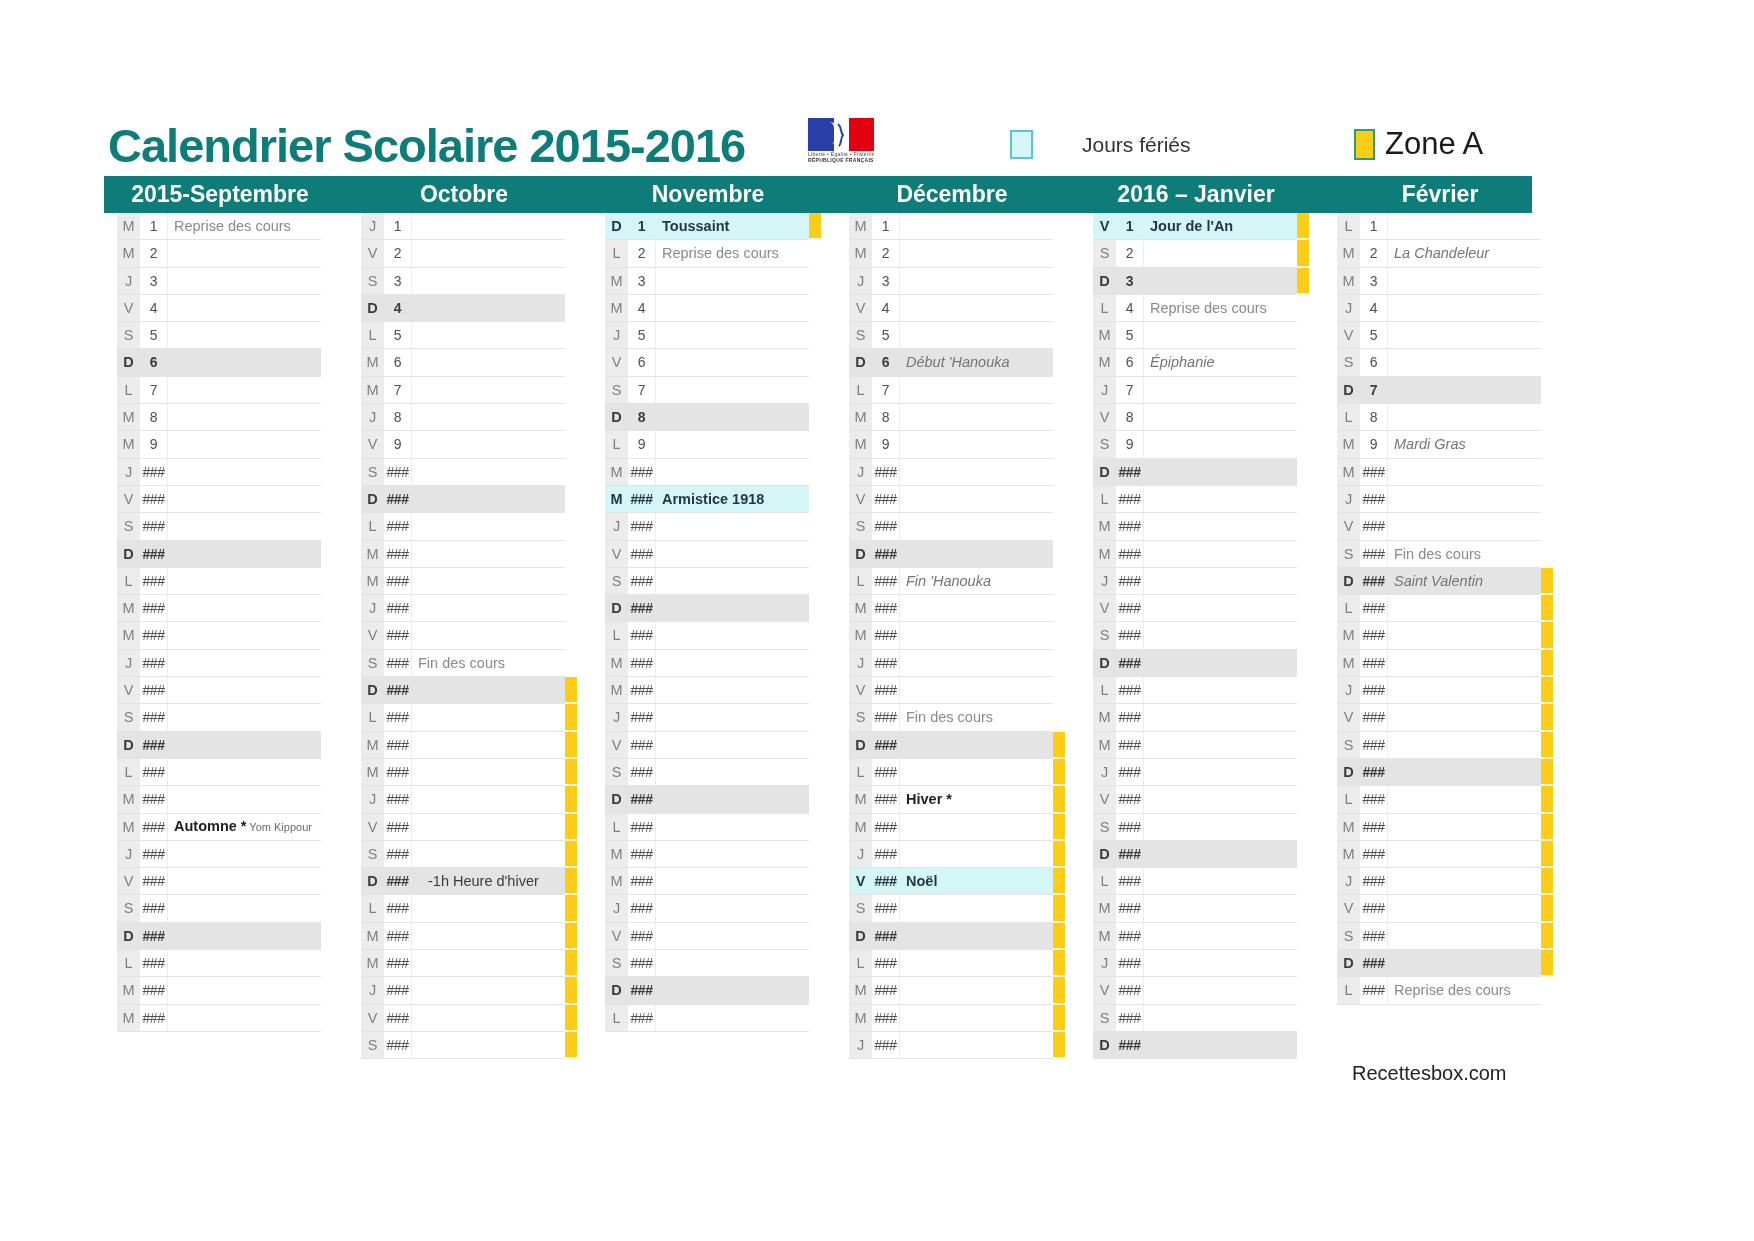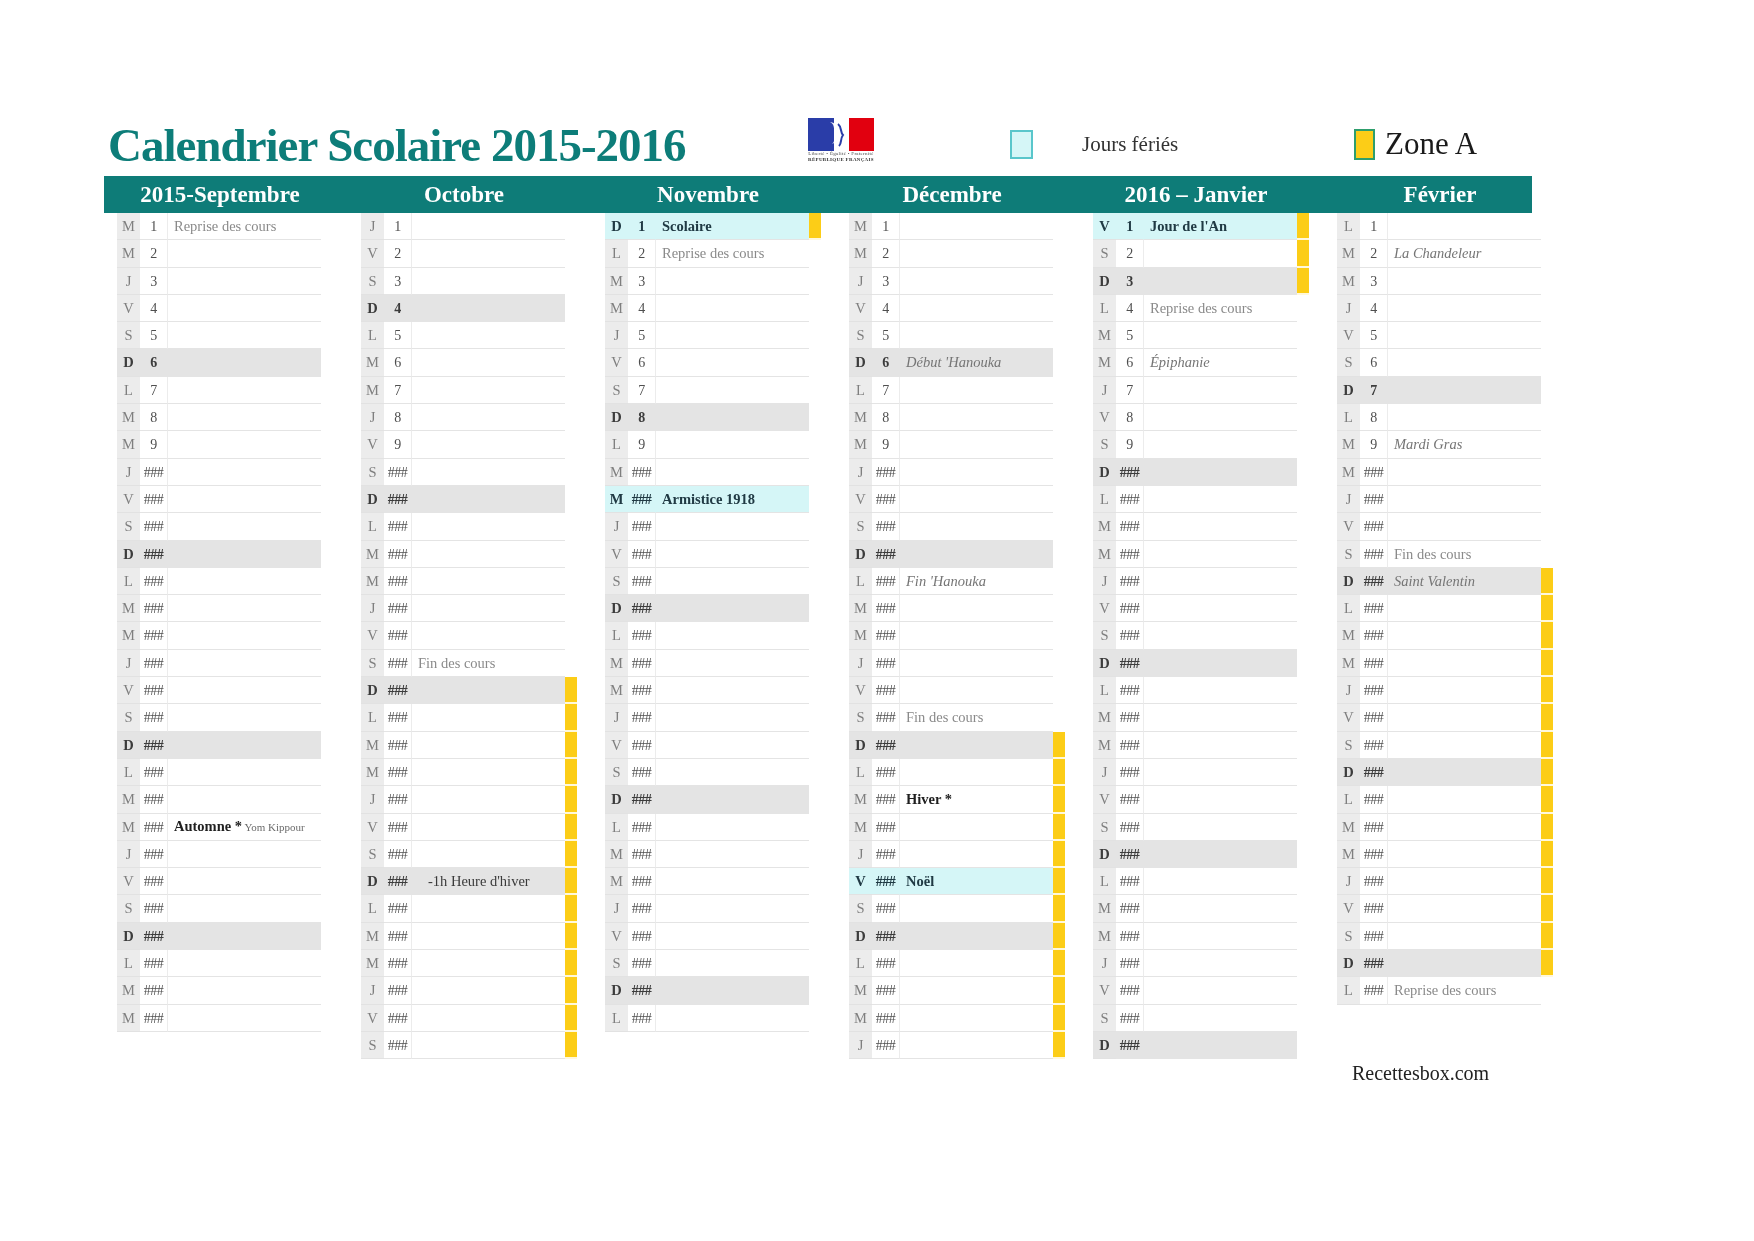--- a/index.html
+++ b/index.html
@@ -1,17 +1,17 @@
 <!DOCTYPE html>
 <html><head>
 <meta charset="utf-8">
 <style>
   html,body{margin:0;padding:0;background:#ffffff;}
   .page{position:relative;width:1754px;height:1241px;background:#fff;overflow:hidden;
-        font-family:Liberation Serif, serif;}
+        font-family:Liberation Sans, sans-serif;}
 
   
   .title{position:absolute;left:108px;top:118px;margin:0;font-size:47px;font-weight:bold;
          letter-spacing:-1px;color:#0d7d79;white-space:nowrap;}
   .flag{position:absolute;left:808px;top:118px;width:66px;text-align:center;}
   .flag svg{display:block;}
   .flag .cap1,.flag .cap2{font-size:5px;line-height:6px;color:#444;white-space:nowrap;
         overflow:hidden;letter-spacing:.3px;}
   .flag .cap2{font-weight:bold;color:#333;}
   .legend-item{position:absolute;display:flex;align-items:center;}
@@ -519,21 +519,21 @@
           <span class="t"></span>
           <span class="strip on"></span>
         </div>
       </div>
       <div class="month">
         <div class="month-title">Novembre</div>
         <div class="day-row sun hol">
           <span class="gapcell"></span>
           <span class="w">D</span>
           <span class="n">1</span>
-          <span class="t boldtxt">Scolaire</span>
+          <span class="t boldtxt">Toussaint</span>
           <span class="strip on"></span>
         </div>
         <div class="day-row">
           <span class="gapcell"></span>
           <span class="w">L</span>
           <span class="n">2</span>
           <span class="t muted">Reprise des cours</span>
           <span class="strip"></span>
         </div>
         <div class="day-row">

